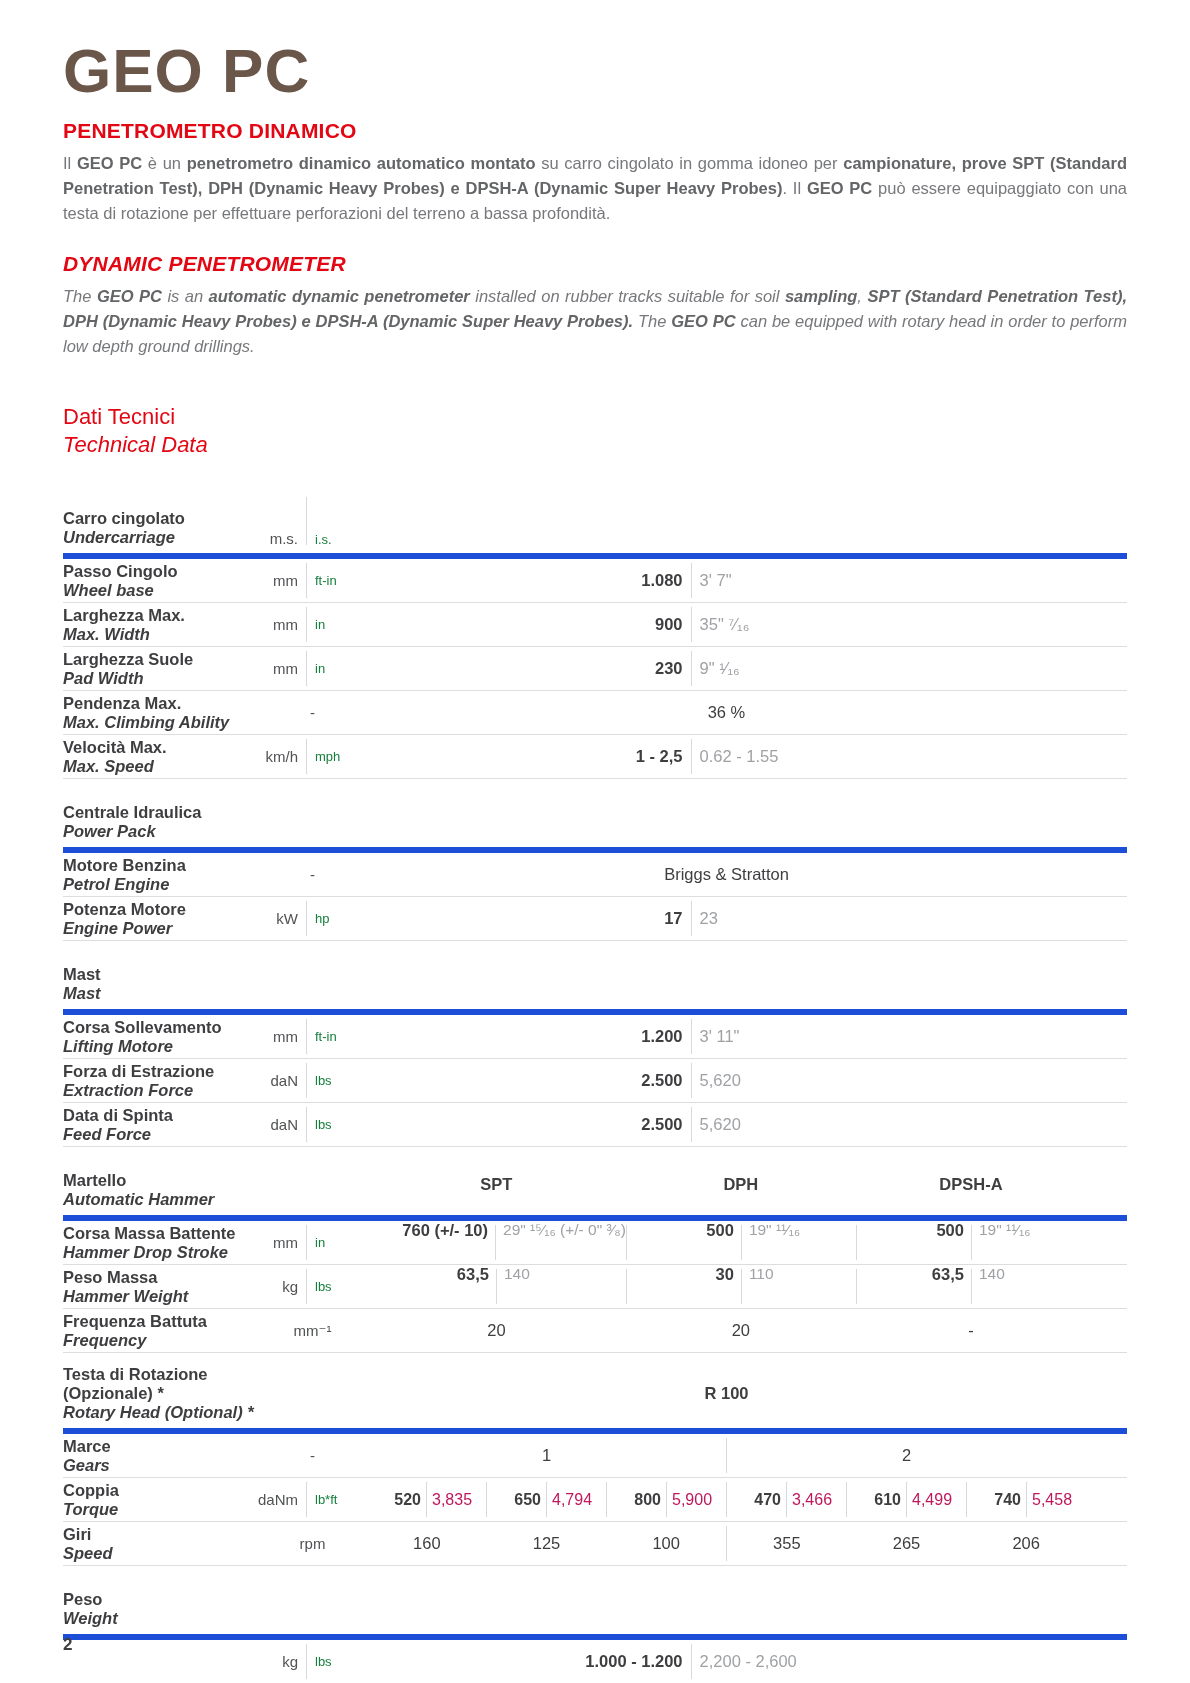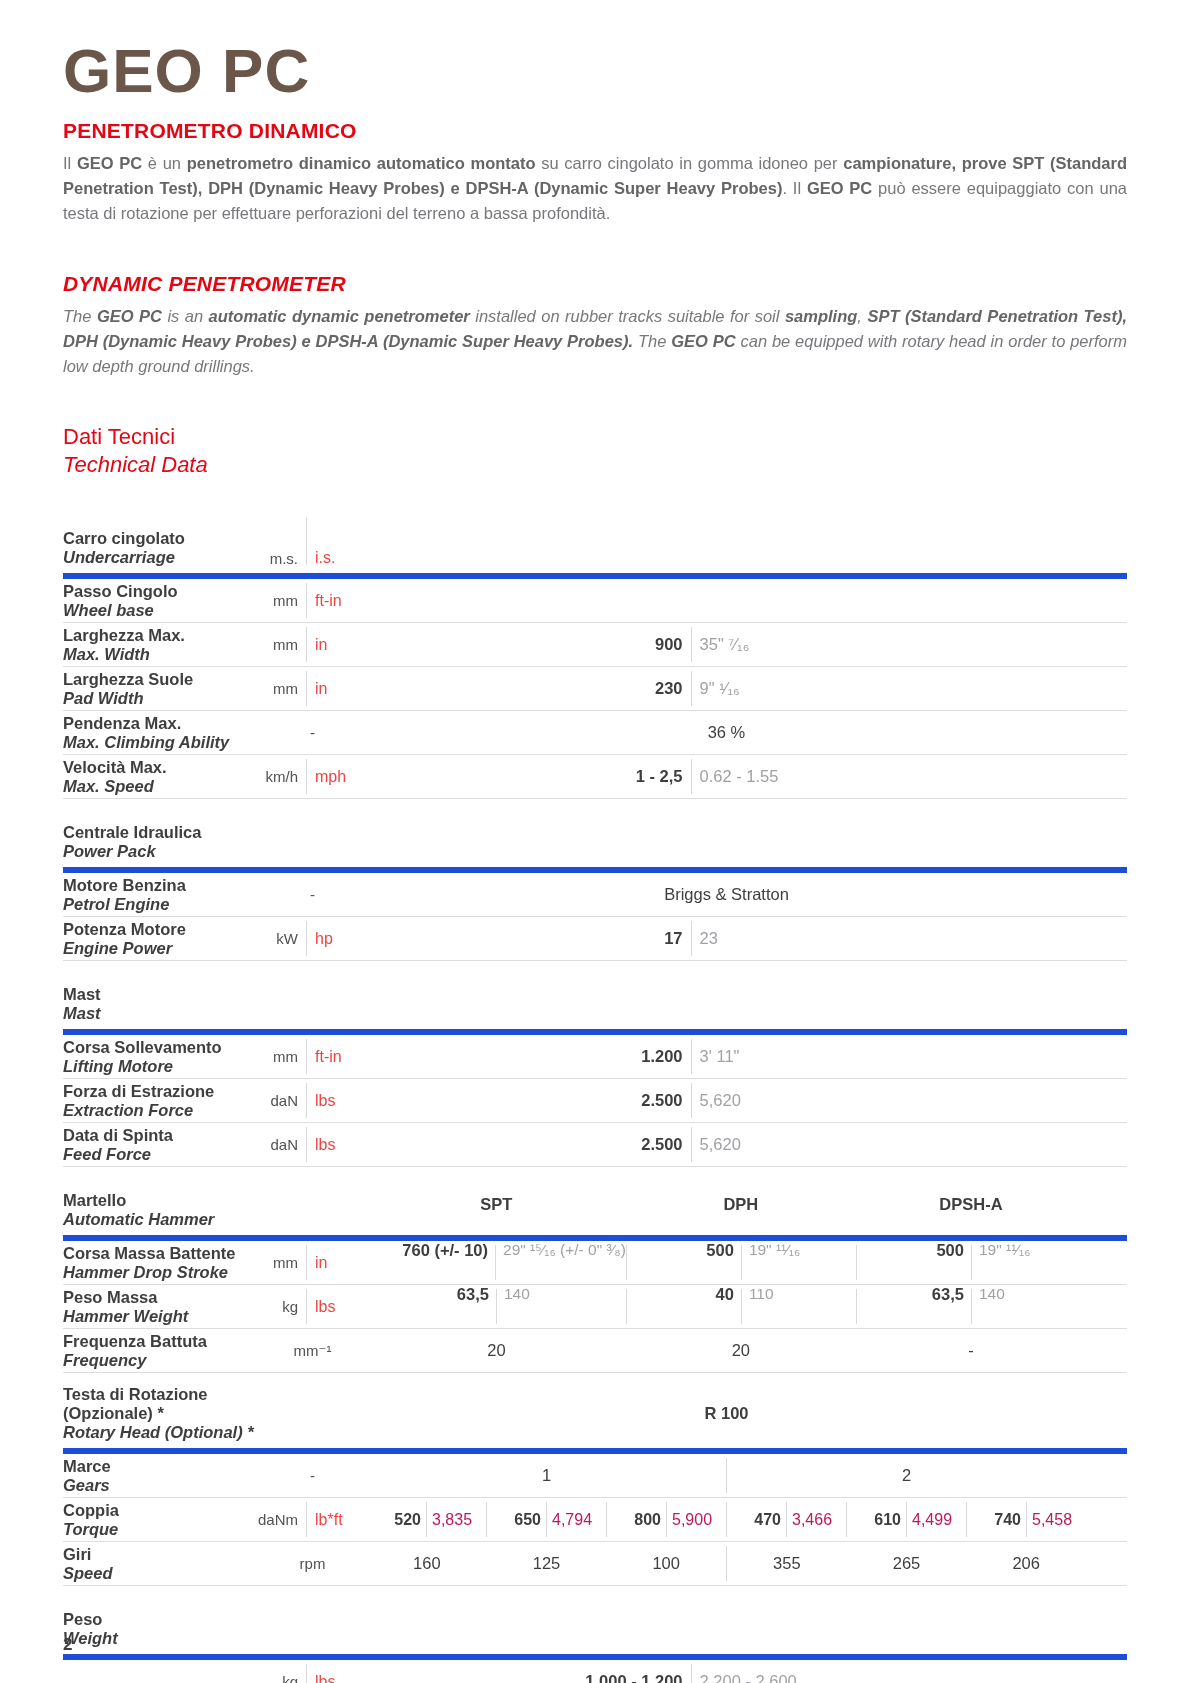--- a/index.html
+++ b/index.html
@@ -13,36 +13,36 @@
     margin:0 0 10px 0;font-size:62px;line-height:1.05;font-weight:700;
     letter-spacing:1px;color:#6b564a;
   }
   h2.red-head{
     margin:16px 0 8px 0;font-size:21px;font-weight:700;color:#e30613;letter-spacing:.2px;
   }
   p.body-par{
     margin:0;font-size:16.5px;line-height:25px;color:#77787b;text-align:justify;
   }
   p.body-par .b{font-weight:700;color:#646567;}
-  .en-block{margin-top:46px;}
+  .en-block{margin-top:26px;}
   .tech-title{margin-top:44px;font-size:22px;line-height:28px;color:#e30613;}
   .pagenum{position:absolute;left:63px;bottom:28px;font-size:17px;font-weight:700;color:#3e3e40;}
 
   
   #spec-table{margin-top:26px;width:1064px;}
   .row{display:flex;align-items:center;min-height:43px;border-bottom:1px solid #dcddde;width:1064px;}
   .srow{display:flex;align-items:flex-end;min-height:50px;padding:12px 0 6px 0;
         border-bottom:6px solid #1d4ed8;width:1064px;}
   .c-label{width:195px;flex:0 0 195px;display:flex;flex-direction:column;justify-content:center;}
   .li{font-size:16.5px;font-weight:700;line-height:19px;color:#3e3e40;}
   .le{font-size:16.5px;font-weight:700;font-style:italic;line-height:19px;color:#3e3e40;}
   .c-um{width:48px;flex:0 0 48px;text-align:right;padding-right:8px;box-sizing:border-box;
         font-size:15px;color:#515254;}
   .c-ui{width:60px;flex:0 0 60px;text-align:left;padding-left:8px;box-sizing:border-box;
-        font-size:16px;color:#ef4444;}
+        font-size:13px;color:#15803d;}
   .c-uspan{width:109px;flex:0 0 109px;text-align:center;font-size:15px;color:#515254;}
   .c-uempty{width:109px;flex:0 0 109px;}
   .udiv,.mdiv,.bdiv{width:1px;flex:0 0 1px;align-self:stretch;background:#d8d9da;margin:4px 0;}
   .srow .udiv{margin:0 0 2px 0;}
   .c-values{width:719px;flex:0 0 719px;display:flex;align-items:center;align-self:stretch;}
   .vm{width:45%;text-align:right;padding-right:8px;box-sizing:border-box;
       font-size:16.5px;font-weight:700;color:#3e3e40;white-space:nowrap;}
   .vi{flex:1;text-align:left;padding-left:8px;box-sizing:border-box;
       font-size:16.5px;color:#9fa1a4;white-space:nowrap;}
   .vcenter{width:100%;text-align:center;font-size:16.5px;color:#3e3e40;}
@@ -103,20 +103,25 @@
         <div class="c-values"></div>
       </div>
       <div class="row">
         <div class="c-label">
           <div class="li">Passo Cingolo</div>
           <div class="le">Wheel base</div>
         </div>
         <div class="c-um">mm</div>
         <div class="udiv"></div>
         <div class="c-ui">ft-in</div>
+        <div class="c-values">
+          <div class="vm">1.080</div>
+          <div class="mdiv"></div>
+          <div class="vi">3' 7"</div>
+        </div>
       </div>
       <div class="row">
         <div class="c-label">
           <div class="li">Larghezza Max.</div>
           <div class="le">Max. Width</div>
         </div>
         <div class="c-um">mm</div>
         <div class="udiv"></div>
         <div class="c-ui">in</div>
         <div class="c-values">
@@ -294,21 +299,21 @@
         <div class="udiv"></div>
         <div class="c-ui">lbs</div>
         <div class="c-values">
           <div class="grp g0">
             <div class="gm">63,5</div>
             <div class="mdiv"></div>
             <div class="gi">140</div>
           </div>
           <div class="bdiv"></div>
           <div class="grp g1">
-            <div class="gm">40</div>
+            <div class="gm">30</div>
             <div class="mdiv"></div>
             <div class="gi">110</div>
           </div>
           <div class="bdiv"></div>
           <div class="grp g2">
             <div class="gm">63,5</div>
             <div class="mdiv"></div>
             <div class="gi">140</div>
           </div>
         </div>

